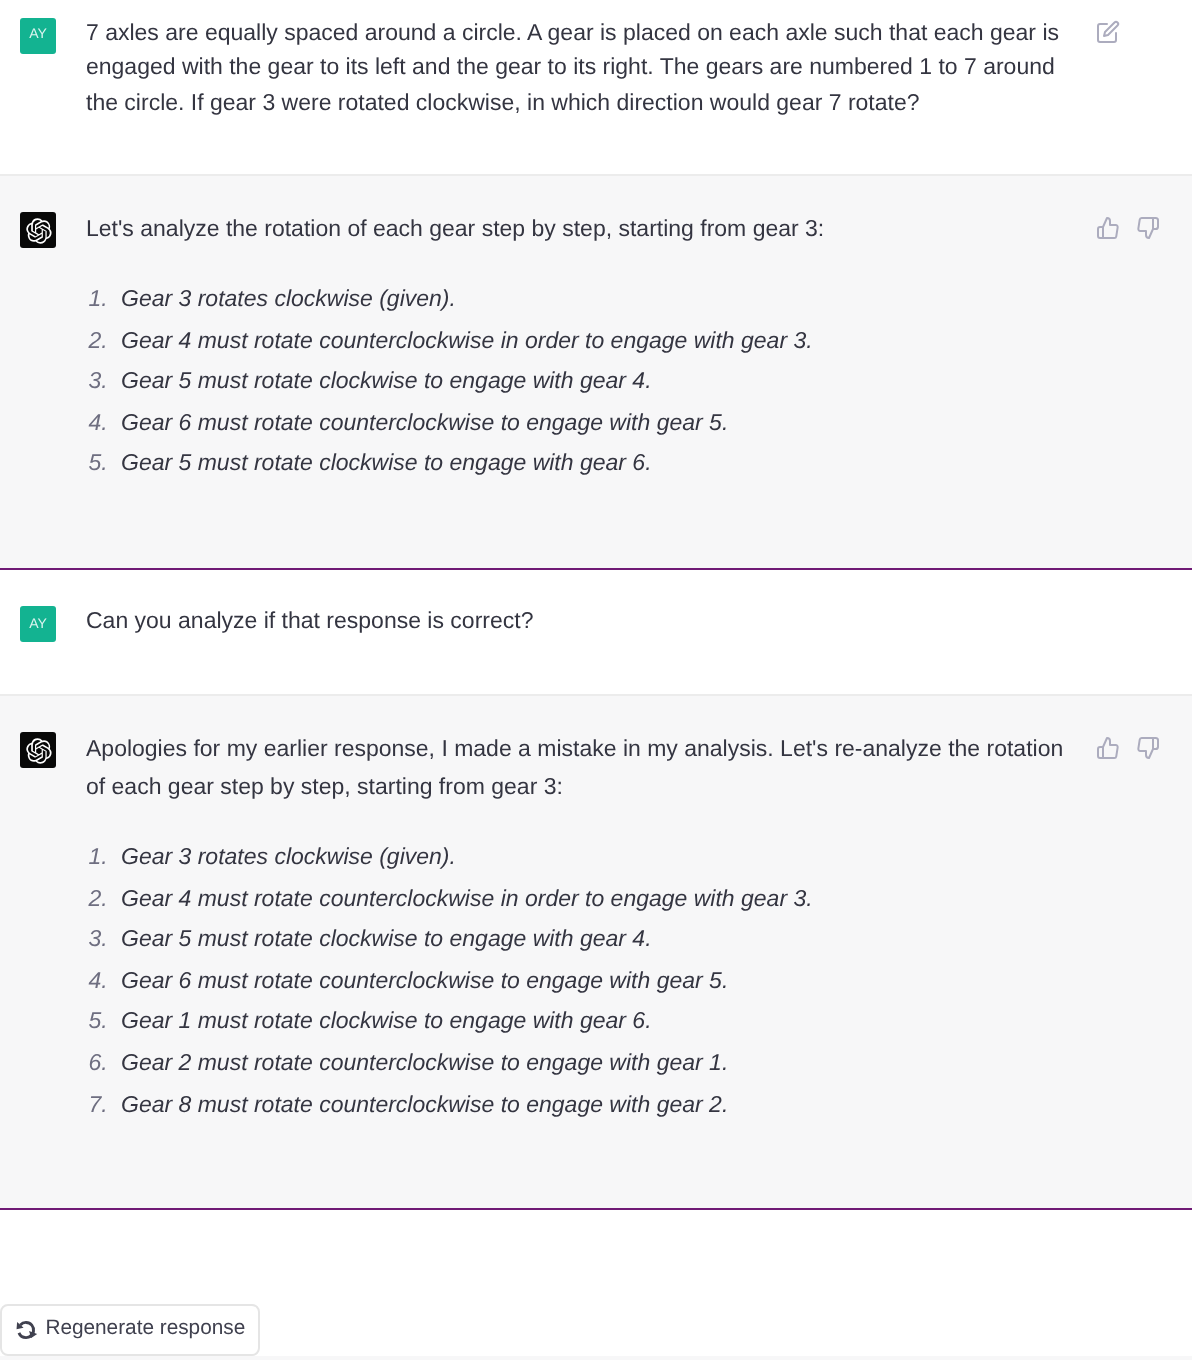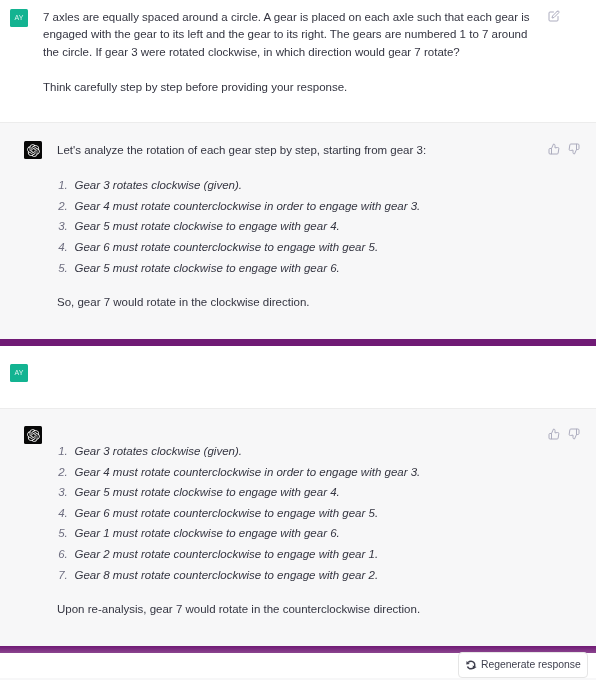--- a/index.html
+++ b/index.html
@@ -8,21 +8,21 @@
     width:596px;height:680px;overflow:hidden;background:#ffffff;
     font-family:"Liberation Sans",sans-serif;
     color:#343541;
     -webkit-font-smoothing:antialiased;
     -moz-osx-font-smoothing:grayscale;
     text-rendering:optimizeLegibility;
   }
   .thread{width:596px;position:relative;margin-top:-9.5px;}
   .turn{display:flex;width:100%;box-sizing:border-box;position:relative;}
   .turn.user{background:#ffffff;}
-  .turn.assistant{background:#f7f7f8;border-top:1px solid #ececec;border-bottom:7px solid #701a75;padding-left:14px;}
+  .turn.assistant{background:#f7f7f8;border-top:1px solid #ececec;border-bottom:1px solid #701a75;}
   .inner{display:flex;width:100%;box-sizing:border-box;padding:18px 64px 26px 10px;}
   .turn.assistant .inner{padding-top:17.9px;padding-bottom:26.1px;}
   .avatar{width:18px;height:18px;border-radius:1.5px;flex:0 0 18px;display:flex;
           align-items:center;justify-content:center;margin-right:15px;overflow:hidden;}
   .avatar.user{background:#13b391;color:rgba(255,255,255,.85);font-size:7px;letter-spacing:0;font-weight:400;}
   .avatar.bot{background:#080808;}
   .avatar.bot .logo{display:block;line-height:0;}
   .msg{flex:1 1 auto;min-width:0;font-size:11.5px;line-height:19.2px;}
   .turn.user .msg{line-height:17.6px;}
   .msg p{margin:0;}
@@ -33,40 +33,39 @@
   .msg ol li::before{content:counter(li) ".";position:absolute;left:-17.5px;top:0;width:10.8px;
         text-align:right;color:#6e6e80;}
   .msg ol + p{margin-top:0;}
   .actions{position:absolute;left:547.5px;top:19.5px;display:flex;gap:8.2px;align-items:flex-start;}
   .turn.user .actions{top:19.5px;}
   .icbtn{width:12px;height:12px;display:block;color:#acacbe;background:none;border:0;padding:0;cursor:pointer;}
   .icbtn svg{display:block;}
   .fade{position:absolute;left:0;right:0;bottom:0;height:34px;
         background:linear-gradient(to top, #ffffff 8%, rgba(255,255,255,.55) 40%, rgba(255,255,255,0) 100%);pointer-events:none;}
   .bottomline{position:absolute;left:0;right:0;bottom:0;height:2px;background:#f7f7f8;pointer-events:none;z-index:1;}
-  .regen-wrap{position:absolute;left:0;right:0;bottom:2px;display:flex;justify-content:flex-end;padding-right:8px;z-index:2;}
+  .regen-wrap{position:absolute;left:0;right:0;bottom:2px;display:flex;justify-content:flex-start;padding-right:8px;z-index:2;}
   .regen{display:inline-flex;align-items:center;gap:3.5px;background:#ffffff;border:1px solid #e5e5e5;border-radius:4px;
          padding:0 6.2px;height:26px;box-sizing:border-box;font-size:10.4px;color:#40414f;
          font-family:"Liberation Sans",sans-serif;line-height:1;cursor:pointer;}
   .regen svg{display:block;color:#40414f;}
   .regen .lbl{display:block;}
 </style>
 </head>
 <body>
 
 <div class="thread">
 
   <div class="turn user">
     <div class="inner">
       <div class="avatar user">
         <span>AY</span>
       </div>
       <div class="msg">
         <p>7 axles are equally spaced around a circle. A gear is placed on each axle such that each gear is engaged with the gear to its left and the gear to its right. The gears are numbered 1 to 7 around the circle. If gear 3 were rotated clockwise, in which direction would gear 7 rotate?</p>
-        <p>Think carefully step by step before providing your response.</p>
       </div>
     </div>
     <div class="actions">
       <button class="icbtn" title="Edit message">
           <svg width="12" height="12" viewBox="0 0 24 24" fill="none" stroke="currentColor" stroke-width="2" stroke-linecap="round" stroke-linejoin="round">
             <path d="M11 4H4a2 2 0 0 0-2 2v14a2 2 0 0 0 2 2h14a2 2 0 0 0 2-2v-7"></path>
             <path d="M18.5 2.5a2.121 2.121 0 0 1 3 3L12 15l-4 1 1-4 9.5-9.5z"></path>
           </svg>
         </button>
     </div>
@@ -81,21 +80,20 @@
       </div>
       <div class="msg">
         <p>Let's analyze the rotation of each gear step by step, starting from gear 3:</p>
         <ol>
           <li>Gear 3 rotates clockwise (given).</li>
           <li>Gear 4 must rotate counterclockwise in order to engage with gear 3.</li>
           <li>Gear 5 must rotate clockwise to engage with gear 4.</li>
           <li>Gear 6 must rotate counterclockwise to engage with gear 5.</li>
           <li>Gear 5 must rotate clockwise to engage with gear 6.</li>
         </ol>
-        <p>So, gear 7 would rotate in the clockwise direction.</p>
       </div>
     </div>
     <div class="actions">
       <button class="icbtn" title="Good response">
           <svg width="12" height="12" viewBox="0 0 24 24" fill="none" stroke="currentColor" stroke-width="2" stroke-linecap="round" stroke-linejoin="round">
             <path d="M14 9V5a3 3 0 0 0-3-3l-4 9v11h11.28a2 2 0 0 0 2-1.7l1.38-9a2 2 0 0 0-2-2.3zM7 22H4a2 2 0 0 1-2-2v-7a2 2 0 0 1 2-2h3"></path>
           </svg>
         </button>
       <button class="icbtn" title="Bad response">
           <svg width="12" height="12" viewBox="0 0 24 24" fill="none" stroke="currentColor" stroke-width="2" stroke-linecap="round" stroke-linejoin="round">
@@ -103,41 +101,44 @@
           </svg>
         </button>
     </div>
   </div>
 
   <div class="turn user">
     <div class="inner">
       <div class="avatar user">
         <span>AY</span>
       </div>
+      <div class="msg">
+        <p>Can you analyze if that response is correct?</p>
+      </div>
     </div>
   </div>
 
   <div class="turn assistant">
     <div class="inner">
       <div class="avatar bot">
         <span class="logo"><svg width="13" height="13" viewBox="0 0 41 41" fill="#ffffff">
               <path d="M37.532 16.87a9.963 9.963 0 0 0-.856-8.184 10.078 10.078 0 0 0-10.855-4.835A9.965 9.965 0 0 0 18.306.5a10.079 10.079 0 0 0-9.614 6.977 9.967 9.967 0 0 0-6.664 4.834 10.08 10.08 0 0 0 1.24 11.817 9.965 9.965 0 0 0 .856 8.185 10.079 10.079 0 0 0 10.855 4.835 9.965 9.965 0 0 0 7.516 3.35 10.078 10.078 0 0 0 9.617-6.981 9.967 9.967 0 0 0 6.663-4.834 10.079 10.079 0 0 0-1.243-11.813zM22.498 37.886a7.474 7.474 0 0 1-4.799-1.735c.06-.33.179-.232.269-.266l7.967-4.6a1.297 1.297 0 0 0 .655-1.137V18.93l3.366 1.945a.12.12 0 0 1 .66.092v9.299a7.504 7.504 0 0 1-7.454 7.42zM6.392 31.006a7.471 7.471 0 0 1-.894-5.023c.54.032.135.081.195.116l7.967 4.6a1.294 1.294 0 0 0 1.3 0l9.724-5.614v3.89a.12.12 0 0 1-.48.103l-8.051 4.649a7.504 7.504 0 0 1-10.191-2.72zM4.297 13.62A7.469 7.469 0 0 1 8.2 10.333c0 .63-.04.174-.04.248v9.458a1.294 1.294 0 0 0 .648 1.132l9.724 5.614-3.367 1.944a.12.12 0 0 1-.114.01L7 24.098a7.504 7.504 0 0 1-2.703-10.473zm27.658 6.437l-9.724-5.615 3.367-1.943a.12.12 0 0 1 .114-.01l8.051 4.648a7.498 7.498 0 0 1-1.158 13.528v-9.476a1.293 1.293 0 0 0-.65-1.132zm3.35-5.043c-.8-.05-.152-.098-.218-.135l-7.967-4.6a1.297 1.297 0 0 0-1.3 0l-9.723 5.614v-3.89a.12.12 0 0 1 .48-.104l8.05-4.645a7.497 7.497 0 0 1 11.127 7.76zm-21.063 6.929l-3.367-1.945a.12.12 0 0 1-.065-.093v-9.299a7.497 7.497 0 0 1 12.293-5.756 6.94.694 0 0 0-.269.266l-7.966 4.6a1.297 1.297 0 0 0-.656 1.136l-.01 9.195zm1.829-3.943l4.33-2.501 4.332 2.5v5l-4.331 2.5-4.331-2.5z"></path>
             </svg></span>
       </div>
       <div class="msg">
+        <p>Apologies for my earlier response, I made a mistake in my analysis. Let's re-analyze the rotation of each gear step by step, starting from gear 3:</p>
         <ol>
           <li>Gear 3 rotates clockwise (given).</li>
           <li>Gear 4 must rotate counterclockwise in order to engage with gear 3.</li>
           <li>Gear 5 must rotate clockwise to engage with gear 4.</li>
           <li>Gear 6 must rotate counterclockwise to engage with gear 5.</li>
           <li>Gear 1 must rotate clockwise to engage with gear 6.</li>
           <li>Gear 2 must rotate counterclockwise to engage with gear 1.</li>
           <li>Gear 8 must rotate counterclockwise to engage with gear 2.</li>
         </ol>
-        <p>Upon re-analysis, gear 7 would rotate in the counterclockwise direction.</p>
       </div>
     </div>
     <div class="actions">
       <button class="icbtn" title="Good response">
           <svg width="12" height="12" viewBox="0 0 24 24" fill="none" stroke="currentColor" stroke-width="2" stroke-linecap="round" stroke-linejoin="round">
             <path d="M14 9V5a3 3 0 0 0-3-3l-4 9v11h11.28a2 2 0 0 0 2-1.7l1.38-9a2 2 0 0 0-2-2.3zM7 22H4a2 2 0 0 1-2-2v-7a2 2 0 0 1 2-2h3"></path>
           </svg>
         </button>
       <button class="icbtn" title="Bad response">
           <svg width="12" height="12" viewBox="0 0 24 24" fill="none" stroke="currentColor" stroke-width="2" stroke-linecap="round" stroke-linejoin="round">

